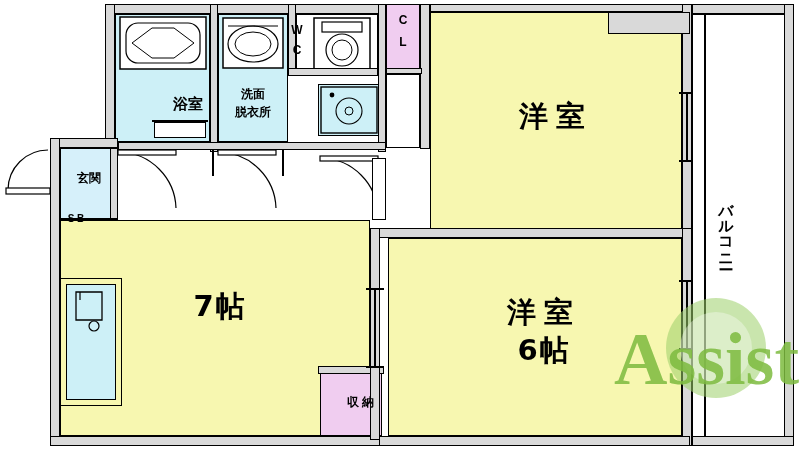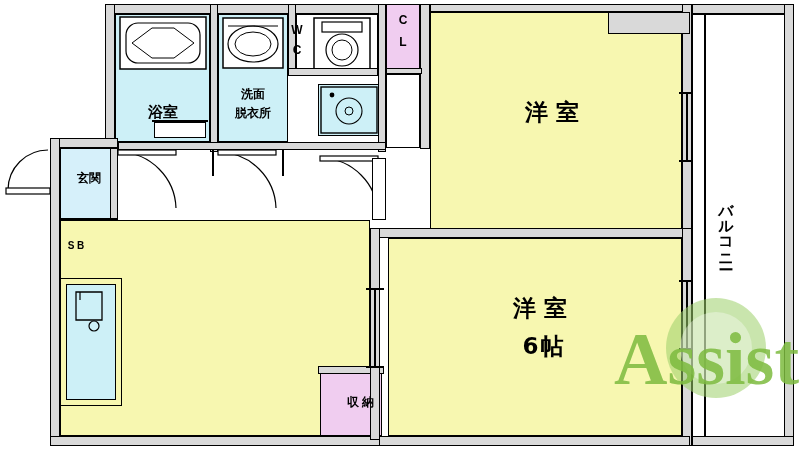--- a/index.html
+++ b/index.html
@@ -8,21 +8,21 @@
   .abs{position:absolute;box-sizing:border-box;}
   .wall{background:#d9d9d9;border:1px solid #000;}
   .room-yellow{background:#f7f7b0;border:1px solid #000;}
   .room-blue{background:#cdf0f7;border:1px solid #000;}
   .room-white{background:#ffffff;border:1px solid #000;}
   .room-pink{background:#f0cdf0;border:1px solid #000;}
   .room-lightblue{background:#d6f0fa;border:1px solid #000;}
   .plainline{background:#000;}
   .lbl{position:absolute;color:#000;text-align:center;line-height:1.12;font-weight:700;}
   .lbl-jp{font-family:"DejaVu Sans","Liberation Sans",sans-serif;}
-  .big{font-size:23px;letter-spacing:2px;}
+  .big{font-size:29px;letter-spacing:2px;}
   .mid{font-size:15px;}
   .small{font-size:12px;}
   .xsmall{font-size:10px;}
   .vert{writing-mode:vertical-rl;text-orientation:upright;}
   svg{display:block;overflow:visible;}
   #watermark{position:absolute;left:612px;top:296px;width:186px;height:110px;pointer-events:none;}
 </style>
 </head>
 <body>
 
@@ -160,34 +160,35 @@
   </svg>
   <svg class="abs" style="left:320px;top:156px;width=62" width="62" height="62" viewBox="0 0 62 62">
     <path d="M2 2 A58 58 0 0 1 58 58" fill="none" stroke="#000" stroke-width="1.2"></path>
     <rect x="0" y="0" width="58" height="5" fill="#ffffff" stroke="#000" stroke-width="1.2"></rect>
   </svg>
   <div class="abs" style="left:372px;top:158px;width:14px;height:62px;background:#ffffff;border:1px solid #000;"></div>
 
   <div class="abs plainline" style="left:212px;top:150px;width:2px;height:26px;"></div>
   <div class="abs plainline" style="left:282px;top:150px;width:2px;height:26px;"></div>
 
-  <div class="lbl lbl-jp mid" style="left:123px;top:104px;width:80px;">浴室</div>
+  <div class="lbl lbl-jp mid" style="left:123px;top:96px;width:80px;text-align:right;">浴室</div>
 
   <div class="lbl lbl-jp small" style="left:221px;top:88px;width:64px;">洗面</div>
-  <div class="lbl lbl-jp small" style="left:221px;top:107px;width:64px;">脱衣所</div>
+  <div class="lbl lbl-jp small" style="left:221px;top:107px;width:64px;font-family:Liberation Mono, monospace;">脱衣所</div>
 
   <div class="lbl small" style="left:286px;top:24px;width:22px;">W</div>
   <div class="lbl small" style="left:286px;top:44px;width:22px;">C</div>
 
   <div class="lbl small" style="left:388px;top:14px;width:30px;">C</div>
   <div class="lbl small" style="left:388px;top:36px;width:30px;">L</div>
 
   <div class="lbl lbl-jp small" style="left:60px;top:172px;width:58px;">玄関</div>
-  <div class="lbl xsmall" style="left:62px;top:240px;width:28px;">S B</div>
-
+  <div class="lbl xsmall" style="left:62px;top:213px;width:28px;">S B</div>
+
+  <div class="lbl lbl-jp big" style="left:160px;top:290px;width:120px;">7帖</div>
 
   <div class="lbl lbl-jp small" style="left:320px;top:396px;width:84px;letter-spacing:3px;">収納</div>
 
   <div class="lbl lbl-jp big" style="left:486px;top:100px;width:140px;letter-spacing:8px;">洋室</div>
 
   <div class="lbl lbl-jp big" style="left:474px;top:296px;width:140px;letter-spacing:8px;">洋室</div>
   <div class="lbl lbl-jp big" style="left:474px;top:334px;width:140px;text-align:center;">6帖</div>
 
   <div class="lbl lbl-jp vert mid" style="left:712px;top:152px;width:22px;height:150px;">バルコニー</div>
 

